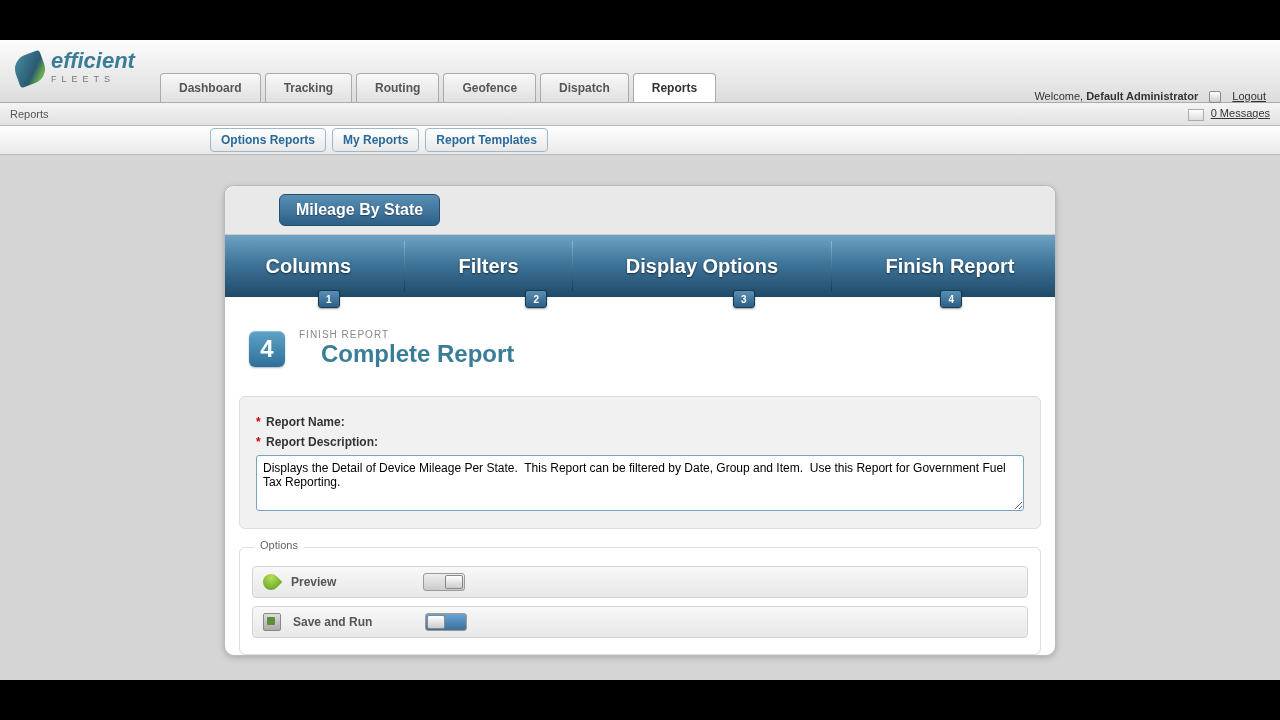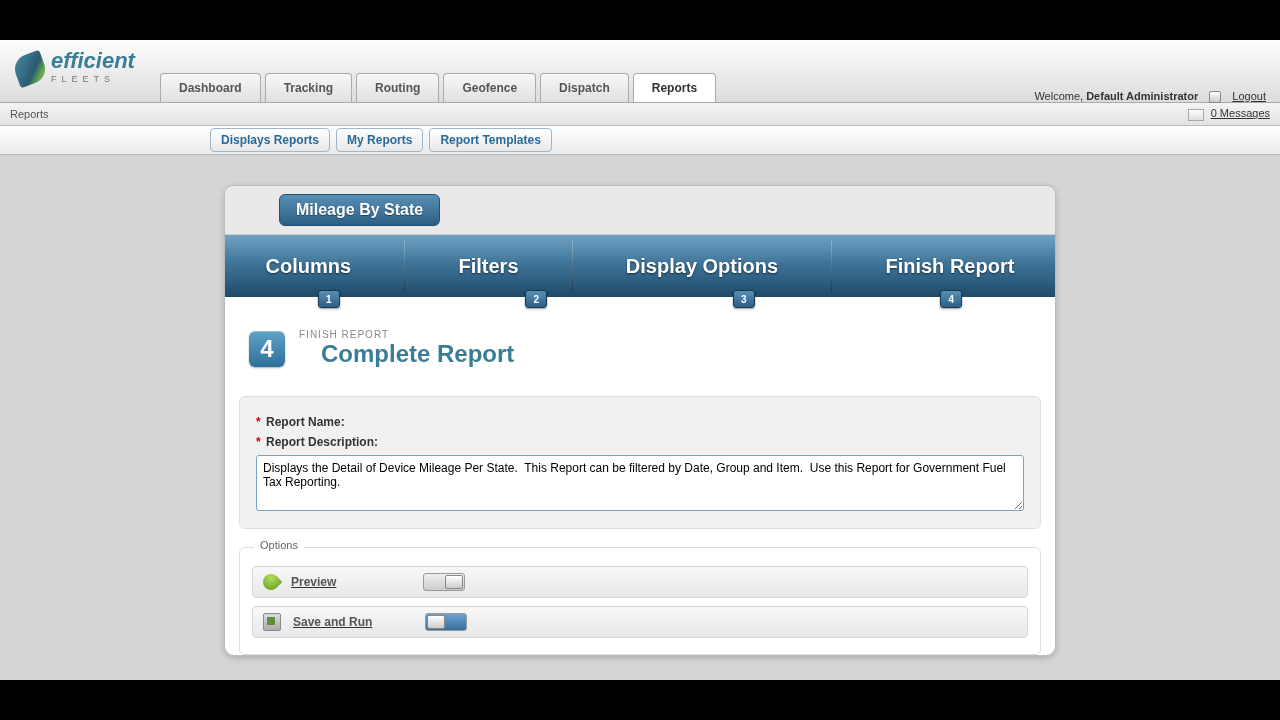--- a/index.html
+++ b/index.html
@@ -44,21 +44,21 @@
   
   .form-panel{margin:18px 14px;background:#f1f1f1;border:1px solid #ddd;border-radius:6px;padding:14px 16px;}
   .field-label{font-size:12px;font-weight:bold;color:#333;margin:4px 0 6px 0;}
   .req{color:#c00;margin-right:2px;}
   .text-input{width:100%;box-sizing:border-box;border:1px solid #7aa3c2;border-radius:3px;padding:5px 6px;font-size:12px;background:#fff;}
   .input-wrap{position:relative;margin-bottom:14px;}
   .valid-icon{position:absolute;right:-6px;top:-8px;width:14px;height:14px;border-radius:50%;background:#3a8fc4;display:flex;align-items:center;justify-content:center;}
   .valid-icon::after{content:"";width:5px;height:3px;border-left:2px solid #fff;border-bottom:2px solid #fff;transform:rotate(-45deg);margin-top:-2px;}
   textarea.text-input{height:56px;resize:both;font-family:Arial,Helvetica,sans-serif;}
   
-  .options-panel{margin:4px 14px 0 14px;border:1px solid #ddd;border-radius:6px;position:relative;padding:18px 12px 8px 12px;background:#fff;text-decoration:underline;}
+  .options-panel{margin:4px 14px 0 14px;border:1px solid #ddd;border-radius:6px;position:relative;padding:18px 12px 8px 12px;background:#fff;}
   .options-legend{position:absolute;top:-9px;left:14px;background:#fff;padding:0 6px;font-size:11px;color:#666;}
   .opt-row{background:linear-gradient(#f8f8f8,#e8e8e8);border:1px solid #d5d5d5;border-radius:4px;padding:6px 10px;margin-bottom:8px;display:flex;align-items:center;gap:12px;cursor:pointer;}
   .opt-icon{width:16px;height:16px;display:inline-block;}
   .opt-icon.preview{background:radial-gradient(circle at 30% 30%,#b5e05a,#5a9a1a);border-radius:50% 0 50% 50%;transform:rotate(45deg);}
   .opt-icon.saverun{background:linear-gradient(#ddd,#aaa);border:1px solid #888;border-radius:2px;position:relative;}
   .opt-icon.saverun::after{content:"";position:absolute;left:3px;top:3px;width:8px;height:8px;background:#5a8f3a;border-radius:1px;}
   .opt-label{font-weight:bold;color:#555;flex:0 0 120px;}
   .toggle{width:40px;height:16px;border:1px solid #999;border-radius:3px;background:linear-gradient(#eee,#ccc);position:relative;display:inline-block;}
   .toggle .knob{position:absolute;top:1px;width:16px;height:12px;background:linear-gradient(#fff,#ccc);border:1px solid #888;border-radius:2px;}
   .toggle.off .knob{right:1px;}
@@ -97,21 +97,21 @@
 
   <div class="crumb-bar">
     <span>Reports</span>
     <span>
       <span class="env-icon"></span>
       <span class="messages">0 Messages</span>
     </span>
   </div>
 
   <div class="subtab-row">
-    <div class="subtab">Displays Reports</div>
+    <div class="subtab">Options Reports</div>
     <div class="subtab">My Reports</div>
     <div class="subtab">Report Templates</div>
   </div>
 
   <div class="content-wrap">
     <div class="card">
       <div class="card-header">
         <span class="pill">Mileage By State</span>
       </div>
 

